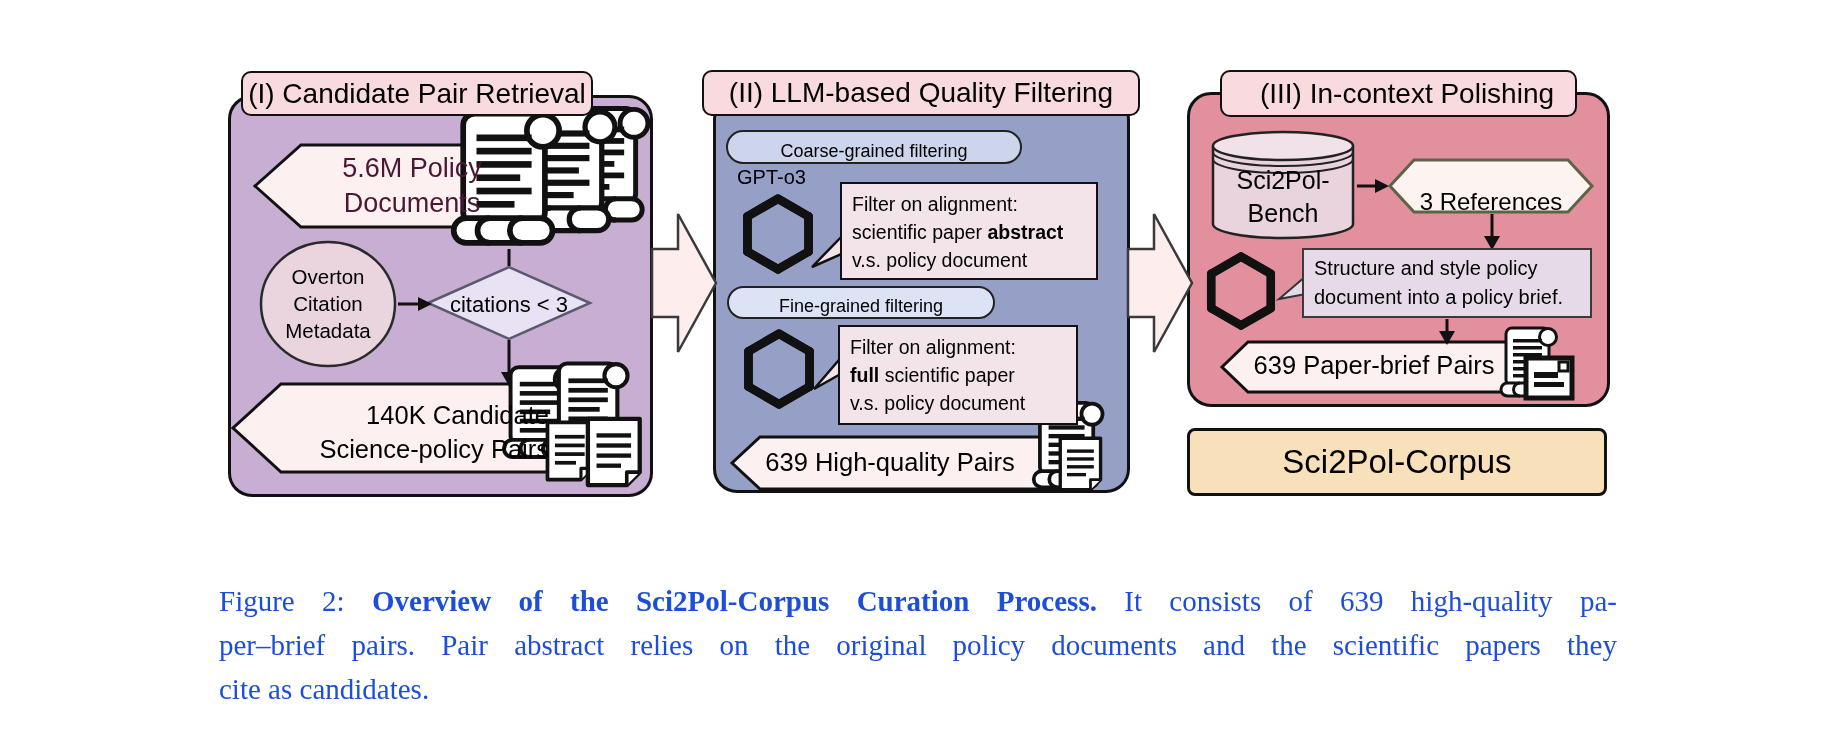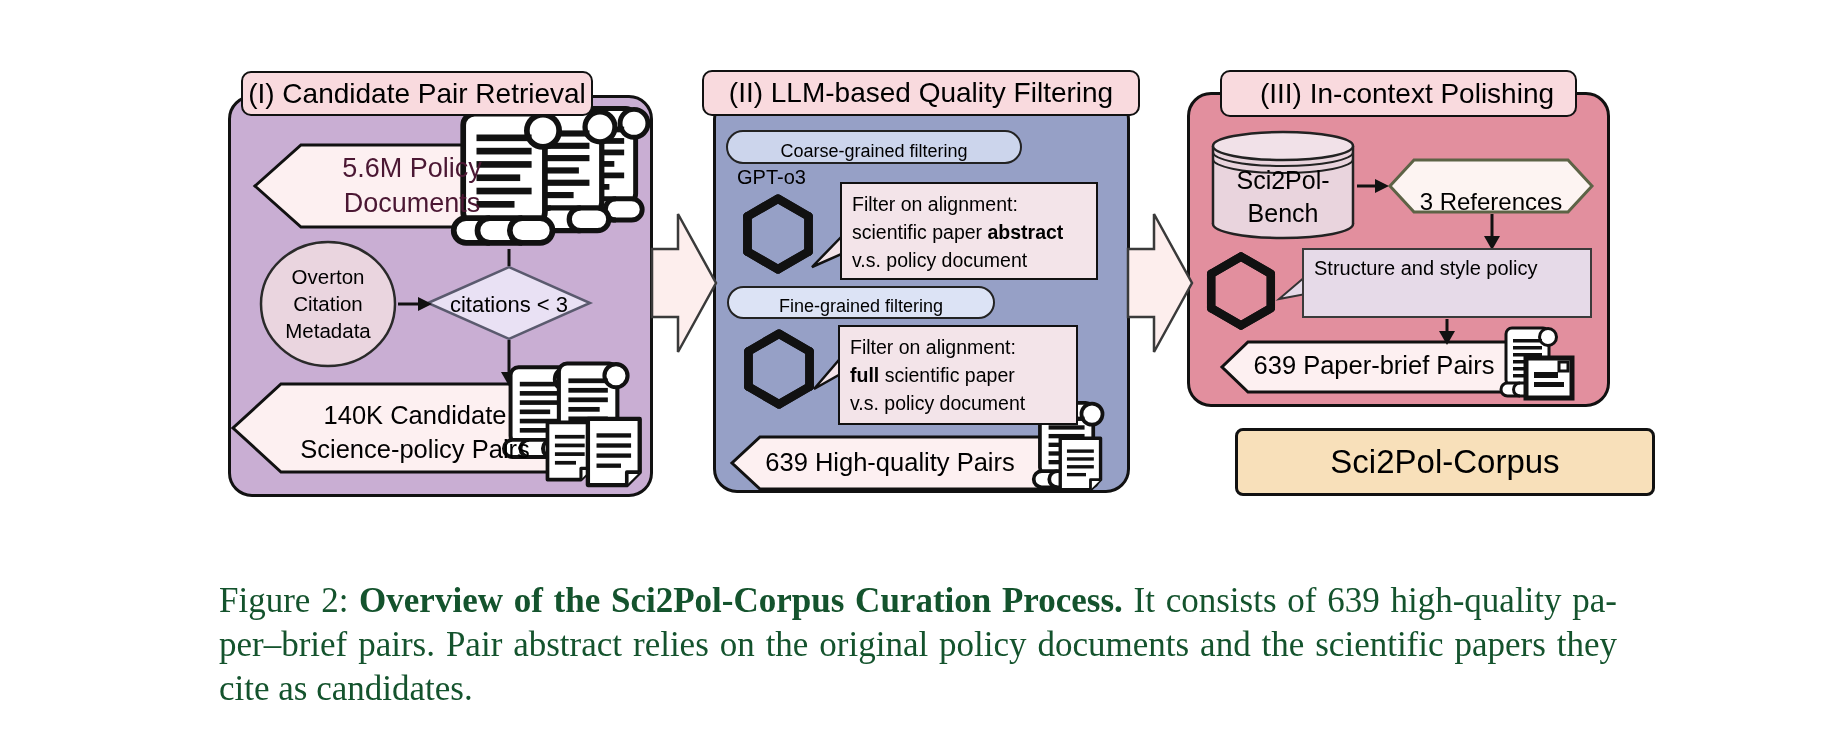--- a/index.html
+++ b/index.html
@@ -4,26 +4,26 @@
 <style>
   html,body{margin:0;padding:0;background:#ffffff;}
   #canvas{position:relative;width:1836px;height:745px;background:#ffffff;overflow:hidden;
           font-family:"Liberation Sans","DejaVu Sans",sans-serif;color:#000;}
   .abs{position:absolute;box-sizing:border-box;}
   .panel{border:3px solid #111;border-radius:24px;}
   .titlebox{border:2.5px solid #111;border-radius:10px;background:#f9dade;
             display:flex;align-items:center;justify-content:center;font-size:28px;}
   .pill{border:2px solid #222;border-radius:17px;display:flex;align-items:flex-end;justify-content:center;font-size:18px;}
   .bubble{border:2.5px solid #111;}
-  .cflex{display:flex;align-items:center;justify-content:center;text-align:center;margin-left:48px;}
+  .cflex{display:flex;align-items:center;justify-content:center;text-align:center;}
   .center{text-align:center;}
   .b{font-weight:bold;}
   .lab{line-height:1.25;}
   svg{position:absolute;left:0;top:0;}
-  .cap{font-family:"Liberation Serif","DejaVu Serif",serif;font-size:35px;line-height:44px;color:#14532d;}
+  .cap{font-family:"Liberation Serif","DejaVu Serif",serif;font-size:29px;line-height:44px;color:#1d4ed8;}
   .j{text-align:justify;text-align-last:justify;}
   .capb{font-weight:bold;}
 </style>
 </head>
 <body>
 
 <div id="canvas">
 
   <div class="abs panel" style="left:228px;top:95px;width:425px;height:402px;background:#c9aed3;"></div>
   <div class="abs panel" style="left:713px;top:95px;width:417px;height:398px;background:#96a0c6;"></div>
@@ -155,21 +155,21 @@
   <div class="abs center lab" style="left:301px;top:151px;width:222px;font-size:27px;line-height:35px;color:#4b1733;">
     <div>5.6M Policy</div>
     <div>Documents</div>
   </div>
   <div class="abs center lab" style="left:261px;top:263px;width:134px;font-size:20.5px;line-height:27px;">
     <div>Overton</div>
     <div>Citation</div>
     <div>Metadata</div>
   </div>
   <div class="abs center" style="left:428px;top:292px;width:162px;font-size:22px;">citations &lt; 3</div>
-  <div class="abs center lab" style="left:281px;top:398px;width:268px;font-size:25.5px;line-height:34px;">
+  <div class="abs center lab" style="left:281px;top:398px;width:268px;font-size:25.5px;line-height:34px;text-align:right;">
     <div>140K Candidate</div>
     <div>Science-policy Pairs</div>
   </div>
 
   <div class="abs pill" style="left:726px;top:130px;width:296px;height:34px;background:#ccd5ec;">
     <span>Coarse-grained filtering</span>
   </div>
   <div class="abs" style="left:737px;top:166px;font-size:20px;">GPT-o3</div>
 
   <div class="abs bubble" style="left:840px;top:182px;width:258px;height:98px;background:#f3e4e9;"></div>
@@ -194,20 +194,21 @@
 
   <div class="abs center lab" style="left:1213px;top:164px;width:140px;font-size:25px;line-height:33px;">
     <div>Sci2Pol-</div>
     <div>Bench</div>
   </div>
   <div class="abs center" style="left:1398px;top:172px;width:186px;font-size:24px;margin-top:16px;">3 References</div>
 
   <div class="abs" style="left:1302px;top:248px;width:290px;height:70px;background:#e6dae8;border:2px solid #3a3a3a;"></div>
   <div class="abs lab" style="left:1314px;top:254px;width:278px;font-size:20px;line-height:29px;">
     <div>Structure and style policy</div>
+    <div>document into a policy brief.</div>
   </div>
 
   <div class="abs center" style="left:1248px;top:351px;width:252px;font-size:25.5px;">639 Paper-brief Pairs</div>
 
   <div class="abs cflex" style="left:1187px;top:428px;width:420px;height:68px;background:#f8e0ba;border:3px solid #111;border-radius:8px;font-size:33px;">
     <span>Sci2Pol-Corpus</span>
   </div>
 
   <div class="abs cap" style="left:219px;top:579px;width:1398px;">
     <div class="j">

